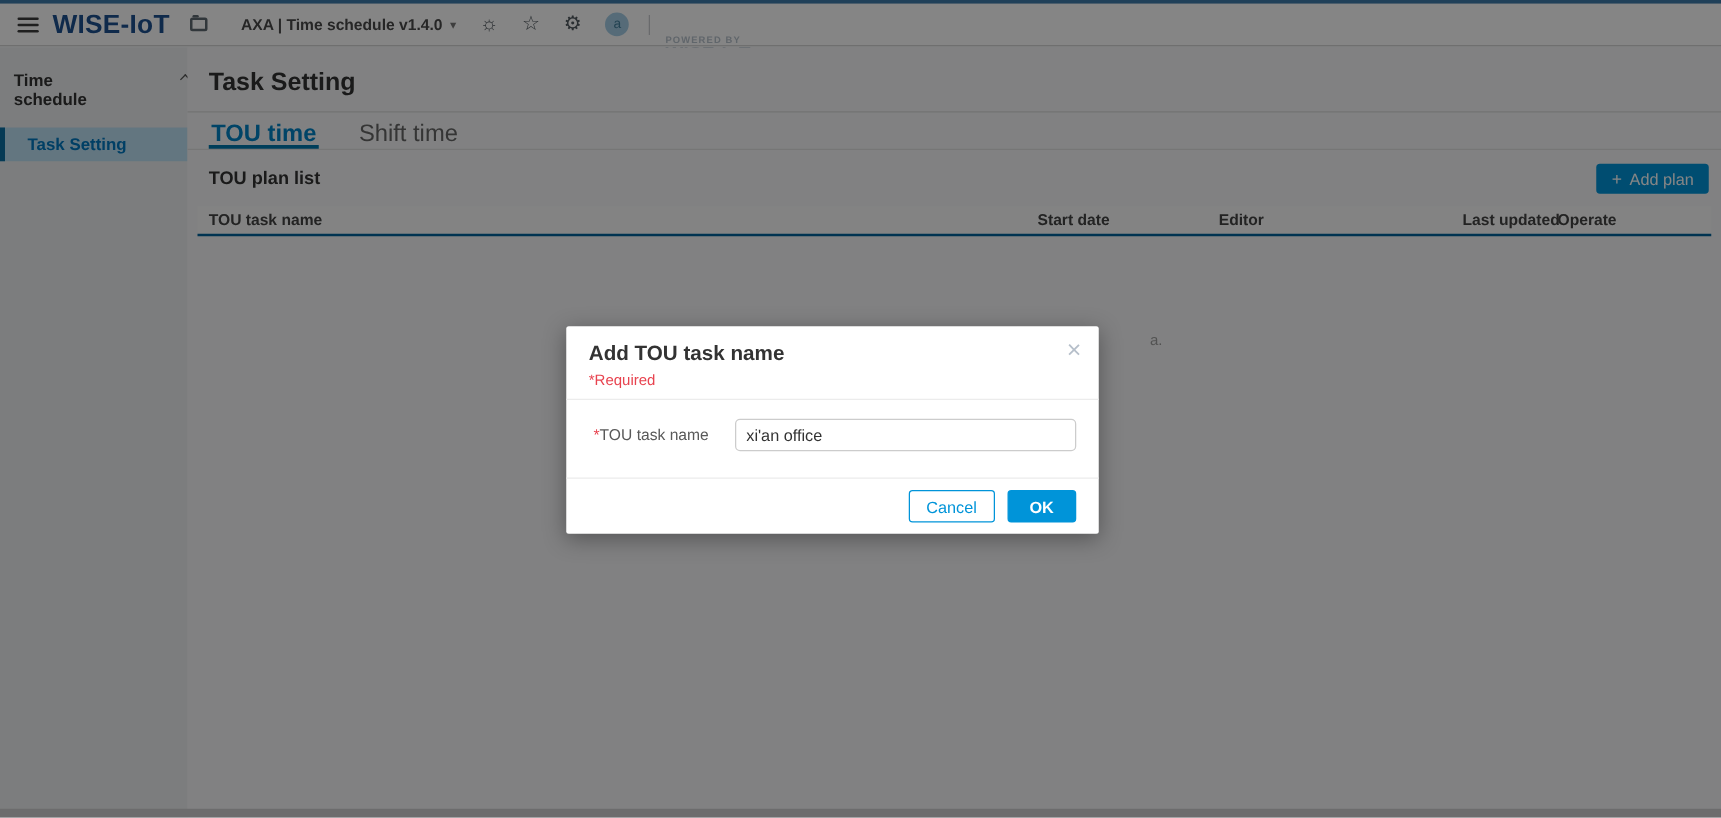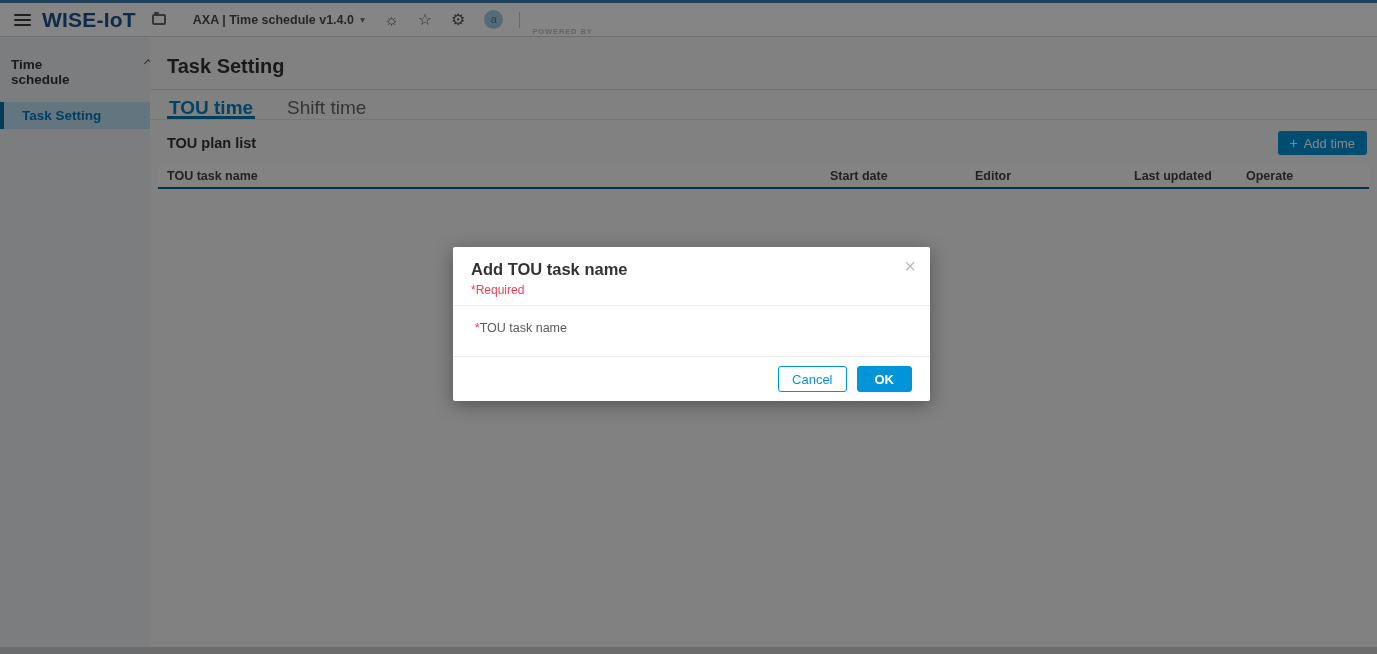--- a/index.html
+++ b/index.html
@@ -49,28 +49,28 @@
   .tab{font-size:19px;color:#666;padding:7px 2px 0;margin-right:30px;cursor:pointer;}
   .tab.active{color:#0083c6;font-weight:700;border-bottom:3px solid #0077ad;}
   .section-row{display:flex;justify-content:space-between;align-items:center;padding:11px 10px 8px 17px;}
   .section-title{font-size:14.5px;font-weight:700;color:#333;}
   .add-task{background:#0094d9;color:#fff;border:none;border-radius:3px;height:24px;
     padding:0 12px;font-size:13px;display:flex;align-items:center;gap:6px;cursor:pointer;}
   .add-task .plus{font-size:14px;line-height:1;}
   .thead{position:relative;height:24px;margin:2px 8px 0;background:#fbfcfc;
     border-bottom:2px solid #00639c;font-size:12.5px;font-weight:700;color:#444;}
   .thead .c{position:absolute;top:4px;}
-  .c1{left:9px;}.c2{left:672px;}.c3{left:817px;}.c4{left:976px;}.c5{left:1088px;}
+  .c1{left:9px;}.c2{left:672px;}.c3{left:817px;}.c4{left:1012px;}.c5{left:1088px;}
   .empty-frag{position:absolute;left:770px;top:227px;font-size:12px;color:#9e9e9e;}
 
   .bottom-strip{position:absolute;left:0;right:0;bottom:0;height:7px;background:#cfd0d1;z-index:5;}
 
   
   .overlay{position:absolute;inset:0;background:rgba(0,0,0,0.48);z-index:10;}
-  .modal{position:absolute;left:453px;top:247px;width:477px;background:#fff;border-radius:2px;
+  .modal{position:absolute;left:453px;top:261px;width:426px;background:#fff;border-radius:2px;
     box-shadow:0 4px 18px rgba(0,0,0,0.35);z-index:20;}
   .m-head{position:relative;padding:13px 18px 8px;border-bottom:1px solid #ececec;}
   .m-title{font-size:16.5px;font-weight:700;color:#333;}
   .m-req{font-size:12px;color:#e8434f;margin-top:4px;}
   .m-close{position:absolute;top:9px;right:14px;font-size:20px;color:#b6bfca;cursor:pointer;line-height:1;}
   .m-body{display:flex;align-items:center;padding:15px 18px 21px;}
   .m-label{width:96px;flex:none;text-align:right;margin-right:21px;font-size:12.5px;color:#595959;}
   .req-star{color:#e8434f;}
   .m-input{flex:1;height:26px;border:1px solid #ccc;border-radius:4px;padding:0 8px;
     font-size:13px;color:#333;outline:none;background:#fff;}
@@ -128,21 +128,21 @@
 
       <div class="tabs">
         <div class="tab active">TOU time</div>
         <div class="tab">Shift time</div>
       </div>
 
       <div class="section-row">
         <div class="section-title">TOU plan list</div>
         <button class="add-task">
           <span class="plus">+</span>
-          <span>Add time</span>
+          <span>Add plan</span>
         </button>
       </div>
 
       <div class="thead">
         <span class="c c1">TOU task name</span>
         <span class="c c2">Start date</span>
         <span class="c c3">Editor</span>
         <span class="c c4">Last updated</span>
         <span class="c c5">Operate</span>
       </div>
@@ -156,20 +156,21 @@
   <div class="overlay"></div>
 
   <div class="modal">
     <div class="m-head">
       <div class="m-title">Add TOU task name</div>
       <div class="m-req">*Required</div>
       <div class="m-close">×</div>
     </div>
     <div class="m-body">
       <label class="m-label"><span class="req-star">*</span><span>TOU task name</span></label>
+      <input class="m-input" type="text" value="xi'an office" style="">
     </div>
     <div class="m-foot">
       <button class="btn-cancel">Cancel</button>
       <button class="btn-ok">OK</button>
     </div>
   </div>
 
 </div>
 
 </body></html>

